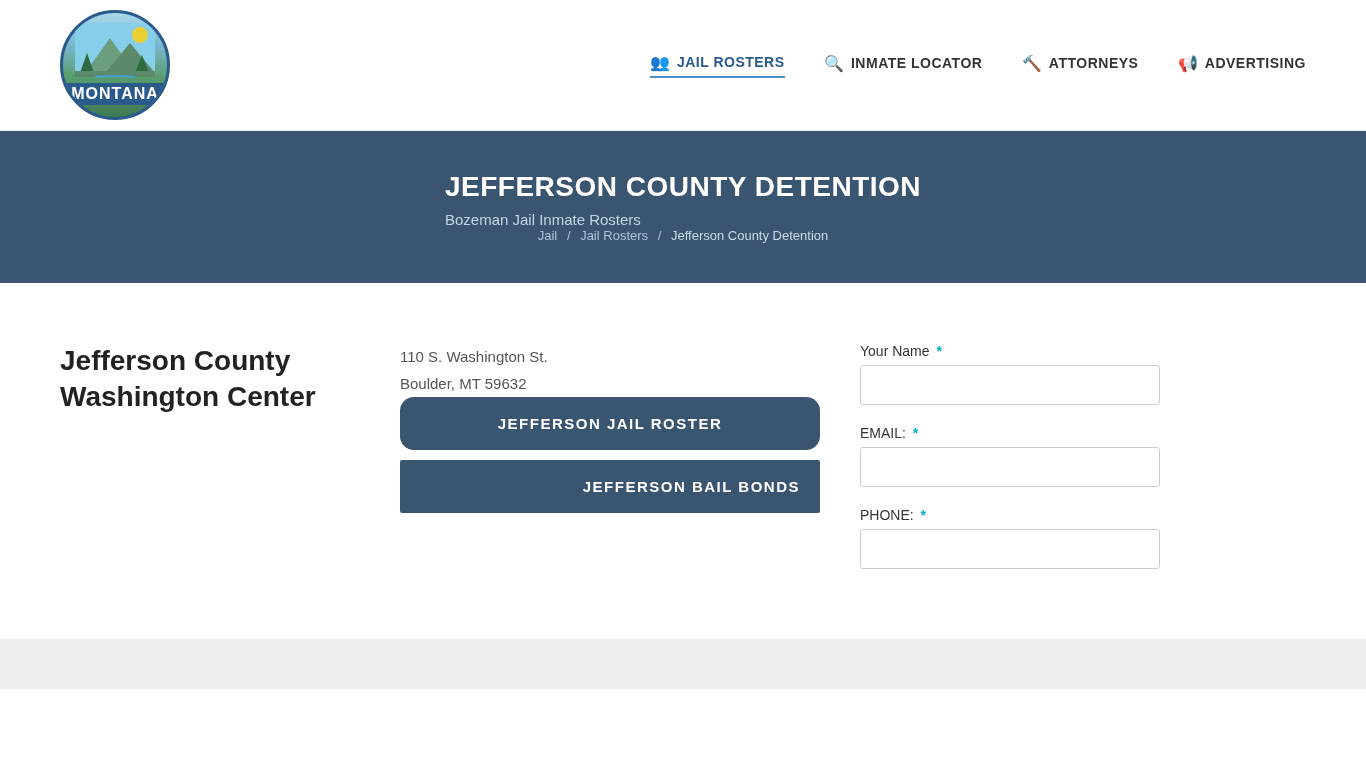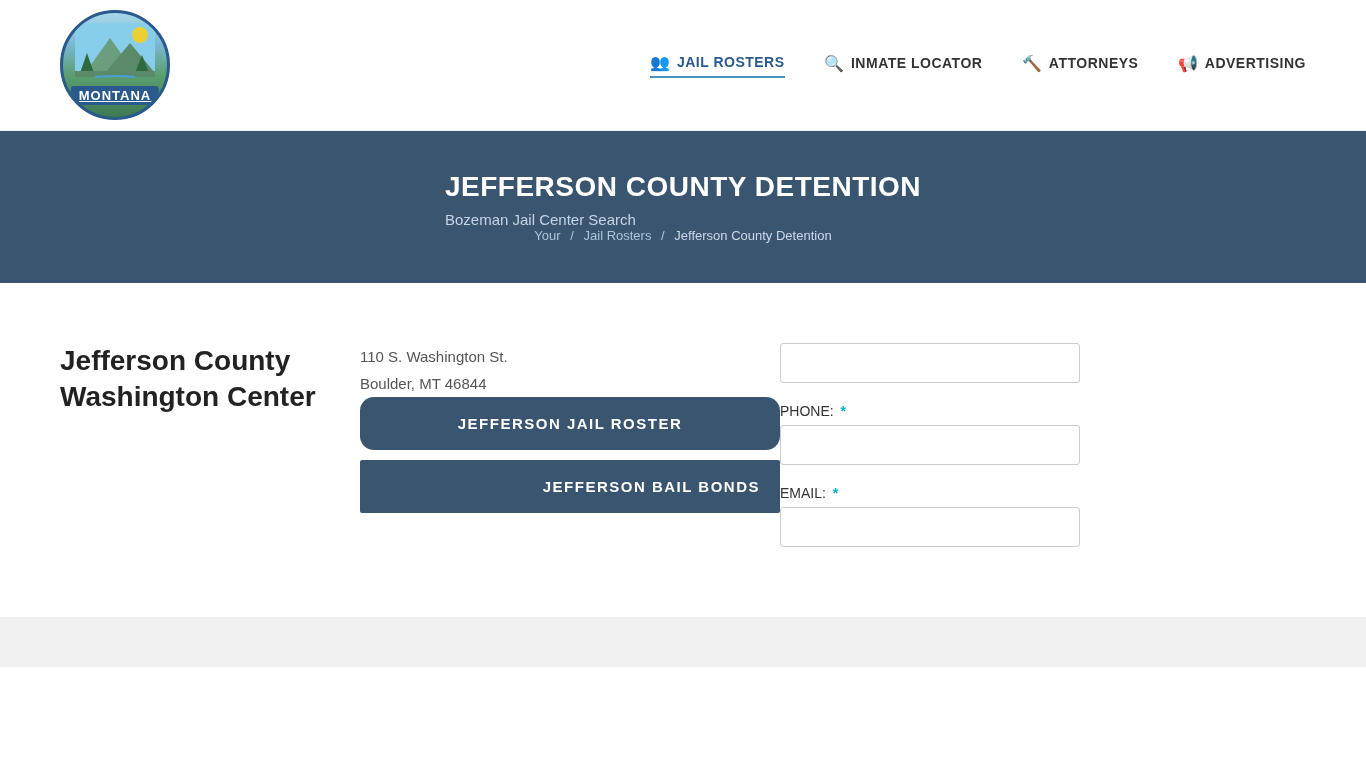--- a/index.html
+++ b/index.html
@@ -31,27 +31,26 @@
       background: linear-gradient(180deg, #a8d8ea 0%, #7ab8d4 30%, #5a9e6f 60%, #3d7a52 100%);
       position: relative;
     }
     .logo-montana-text {
       position: absolute;
       bottom: 12px;
       left: 50%;
       transform: translateX(-50%);
       background: #2a5a8c;
       color: #fff;
-      font-size: 13px;
+      font-size: 16px;
       font-weight: bold;
       padding: 2px 8px;
       border-radius: 3px;
       white-space: nowrap;
       letter-spacing: 1px;
-      text-decoration: underline;
     }
     .logo-scene {
       position: absolute;
       top: 10px;
       left: 50%;
       transform: translateX(-50%);
       width: 80px;
       height: 70px;
     }
 
@@ -114,20 +113,21 @@
       margin: 0 6px;
     }
     .breadcrumb span.current {
       color: #ccdae8;
     }
 
     
     .main-content {
       padding: 50px 60px 40px;
       display: flex;
+      gap: 40px;
       max-width: 1366px;
     }
 
     .left-panel {
       flex: 0 0 300px;
       padding-top: 10px;
     }
     .left-panel h2 {
       font-size: 28px;
       font-weight: 900;
@@ -264,67 +264,71 @@
     <a class="nav-item">
       <span class="nav-icon">📢</span>
       <span>ADVERTISING</span>
     </a>
   </nav>
 </header>
 
 <section class="hero">
   <div class="hero-left">
     <h1>JEFFERSON COUNTY DETENTION</h1>
-    <p>Bozeman Jail Center Search</p>
+    <p>Bozeman Jail Inmate Rosters</p>
   </div>
   <div class="breadcrumb">
-    <span>Your</span>
+    <span>Jail</span>
     <span class="separator">/</span>
     <span>Jail Rosters</span>
     <span class="separator">/</span>
     <span class="current">Jefferson County Detention</span>
   </div>
 </section>
 
 <div class="main-content">
 
   <div class="left-panel">
     <h2>
       <span>Jefferson County</span><br>
       <span>Washington Center</span>
     </h2>
   </div>
 
   <div class="center-panel">
     <div class="address-block">
       <div>110 S. Washington St.</div>
-      <div>Boulder, MT 46844</div>
+      <div>Boulder, MT 59632</div>
     </div>
     <button class="btn-roster">JEFFERSON JAIL ROSTER</button>
     <button class="btn-bail">JEFFERSON BAIL BONDS</button>
   </div>
 
   <div class="right-panel">
 
     <div class="form-group">
+      <label class="form-label">
+        <span>Your Name</span>
+        <span class="required">*</span>
+      </label>
       <input class="form-input" type="text" style="">
+    </div>
+
+    <div class="form-group">
+      <label class="form-label">
+        <span>EMAIL:</span>
+        <span class="required">*</span>
+      </label>
+      <input class="form-input" type="email" style="">
     </div>
 
     <div class="form-group">
       <label class="form-label">
         <span>PHONE:</span>
         <span class="required">*</span>
       </label>
       <input class="form-input" type="tel" style="">
     </div>
-
-    <div class="form-group">
-      <label class="form-label">
-        <span>EMAIL:</span>
-        <span class="required">*</span>
-      </label>
-      <input class="form-input" type="email" style="">
-    </div>
   </div>
 
 </div>
 
 <div class="bottom-bar"></div>
 
 </body></html>

